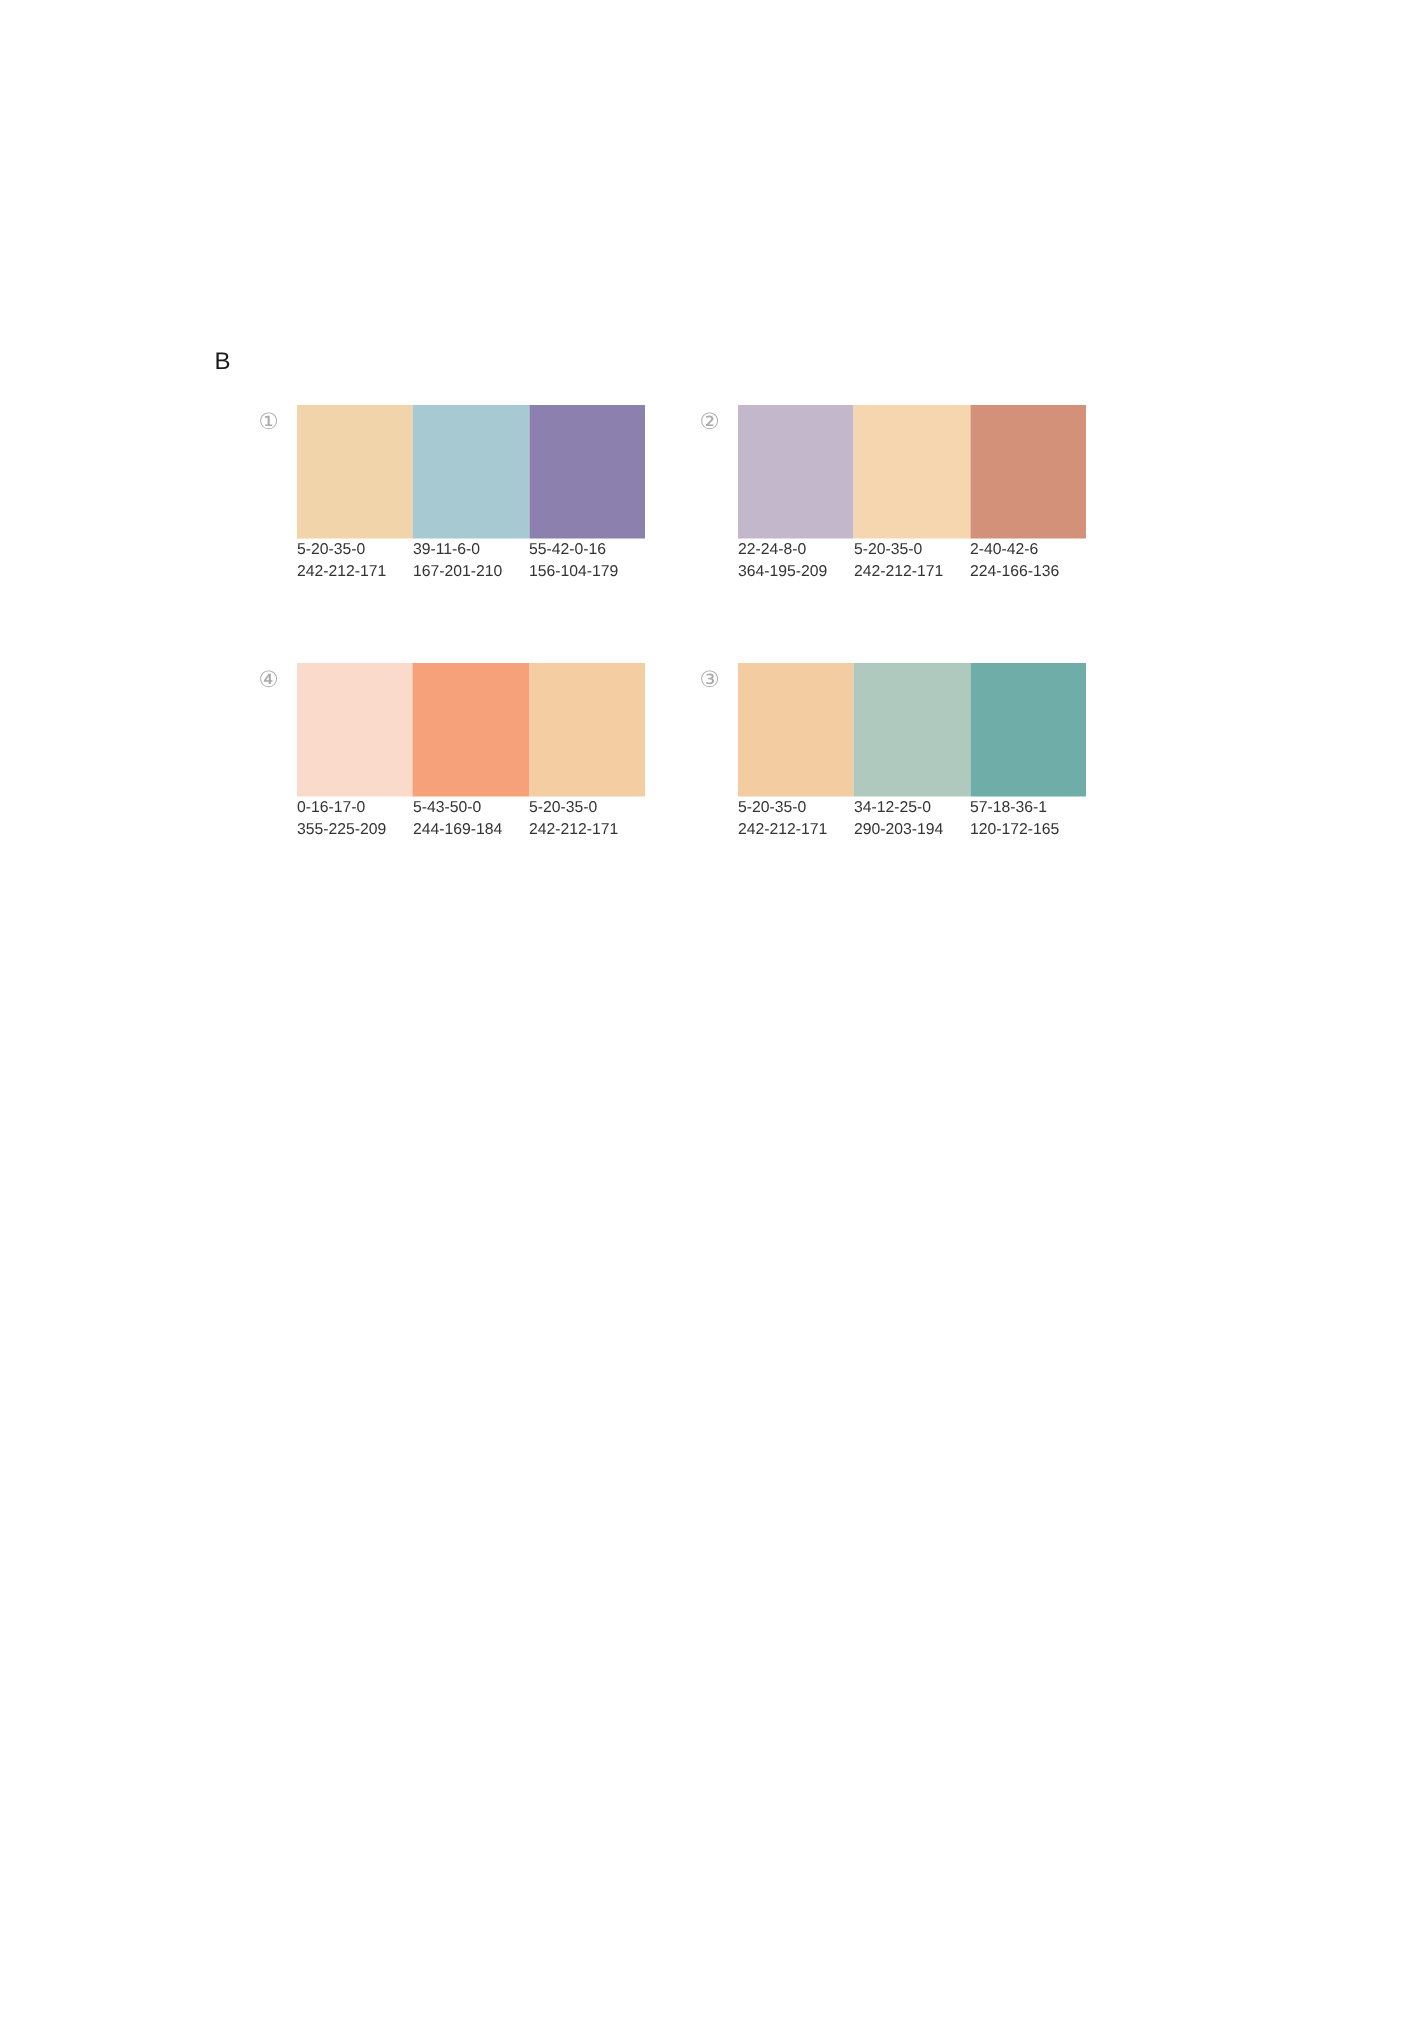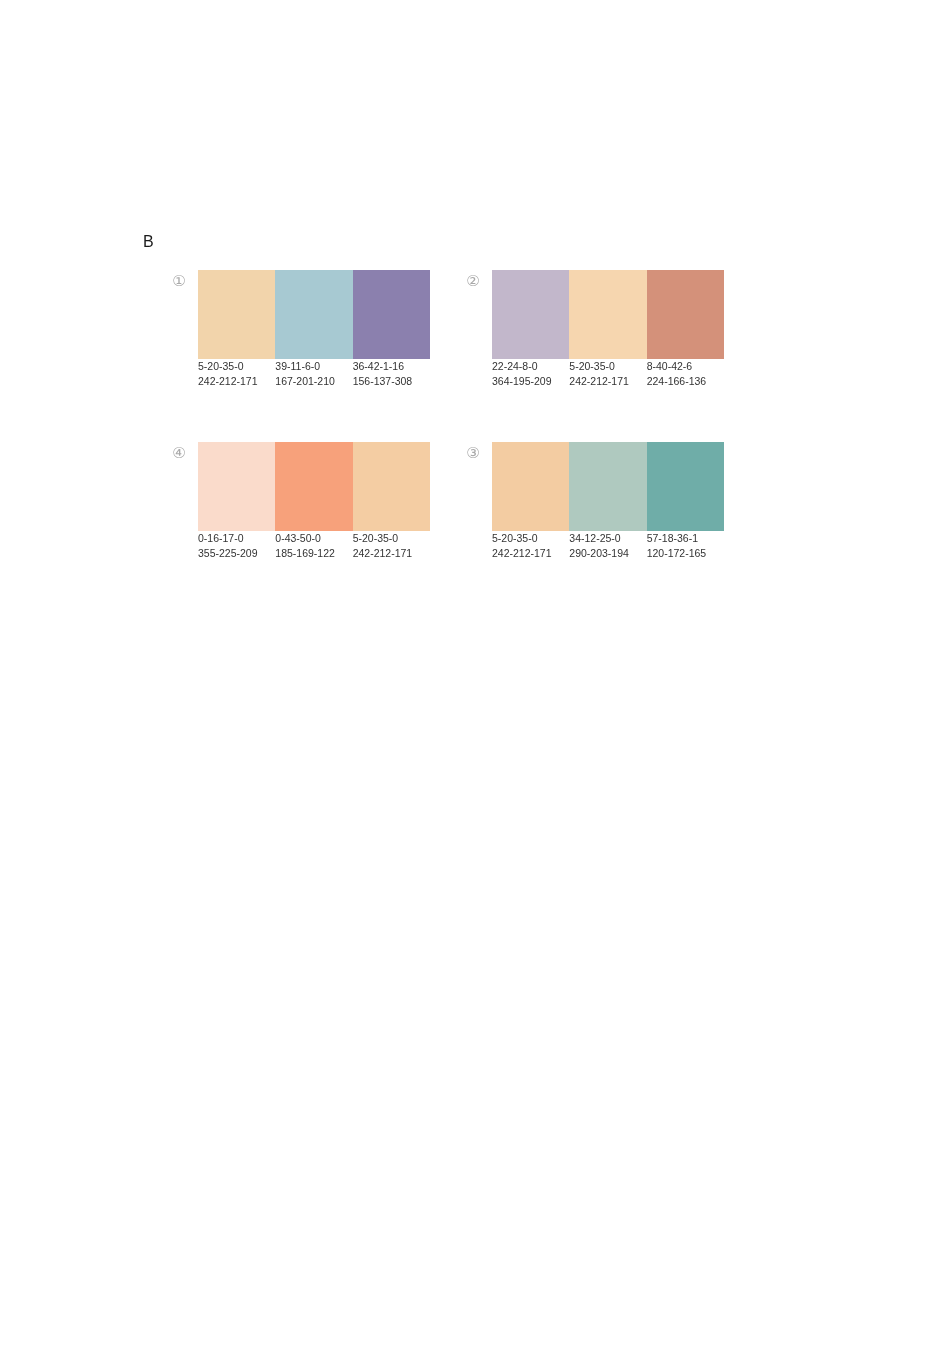--- a/index.html
+++ b/index.html
@@ -107,22 +107,22 @@
     <div class="labels">
       <div class="label-cell">
         <span class="label-cmyk">5-20-35-0</span>
         <span class="label-rgb">242-212-171</span>
       </div>
       <div class="label-cell">
         <span class="label-cmyk">39-11-6-0</span>
         <span class="label-rgb">167-201-210</span>
       </div>
       <div class="label-cell">
-        <span class="label-cmyk">36-42-1-16</span>
-        <span class="label-rgb">156-137-308</span>
+        <span class="label-cmyk">55-42-0-16</span>
+        <span class="label-rgb">156-104-179</span>
       </div>
     </div>
   </div>
 
   <div class="palette palette-row1 palette-col2">
     <span class="palette-marker">②</span>
     <div class="swatch-strip">
       <div class="swatch" style="background-color: rgb(194, 183, 203);"></div>
       <div class="swatch" style="background-color: rgb(246, 214, 175);"></div>
       <div class="swatch" style="background-color: rgb(212, 145, 122);"></div>
@@ -130,41 +130,41 @@
     <div class="labels">
       <div class="label-cell">
         <span class="label-cmyk">22-24-8-0</span>
         <span class="label-rgb">364-195-209</span>
       </div>
       <div class="label-cell">
         <span class="label-cmyk">5-20-35-0</span>
         <span class="label-rgb">242-212-171</span>
       </div>
       <div class="label-cell">
-        <span class="label-cmyk">8-40-42-6</span>
+        <span class="label-cmyk">2-40-42-6</span>
         <span class="label-rgb">224-166-136</span>
       </div>
     </div>
   </div>
 
   <div class="palette palette-row2 palette-col1">
     <span class="palette-marker">④</span>
     <div class="swatch-strip">
       <div class="swatch" style="background-color: rgb(250, 219, 203);"></div>
       <div class="swatch" style="background-color: rgb(247, 161, 123);"></div>
       <div class="swatch" style="background-color: rgb(244, 205, 163);"></div>
     </div>
     <div class="labels">
       <div class="label-cell">
         <span class="label-cmyk">0-16-17-0</span>
         <span class="label-rgb">355-225-209</span>
       </div>
       <div class="label-cell">
-        <span class="label-cmyk">0-43-50-0</span>
-        <span class="label-rgb">185-169-122</span>
+        <span class="label-cmyk">5-43-50-0</span>
+        <span class="label-rgb">244-169-184</span>
       </div>
       <div class="label-cell">
         <span class="label-cmyk">5-20-35-0</span>
         <span class="label-rgb">242-212-171</span>
       </div>
     </div>
   </div>
 
   <div class="palette palette-row2 palette-col2">
     <span class="palette-marker">③</span>

